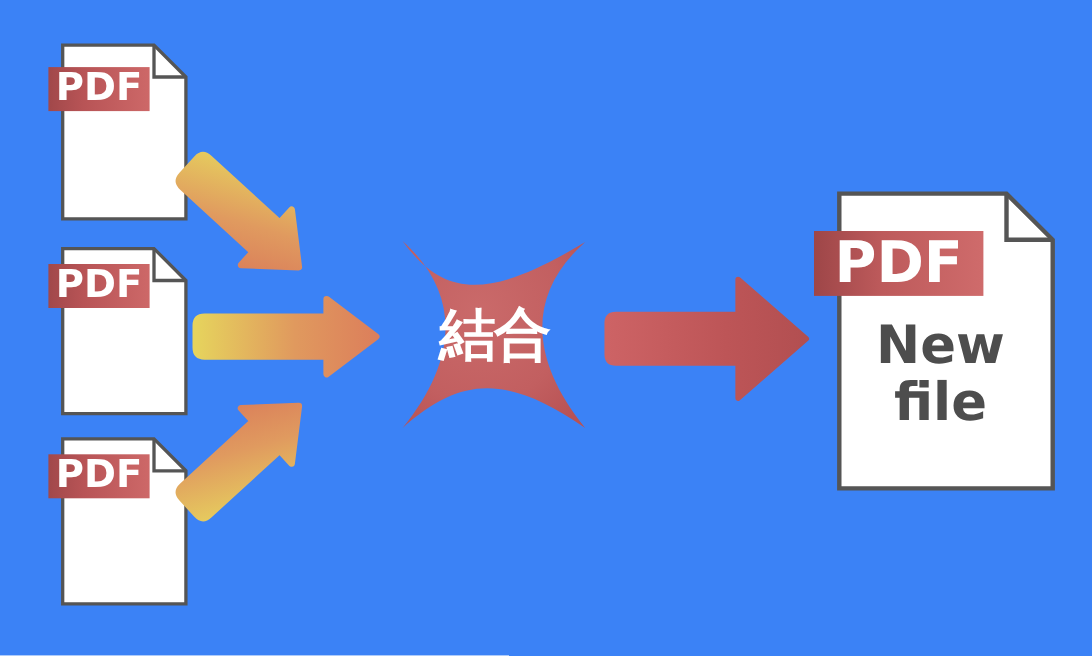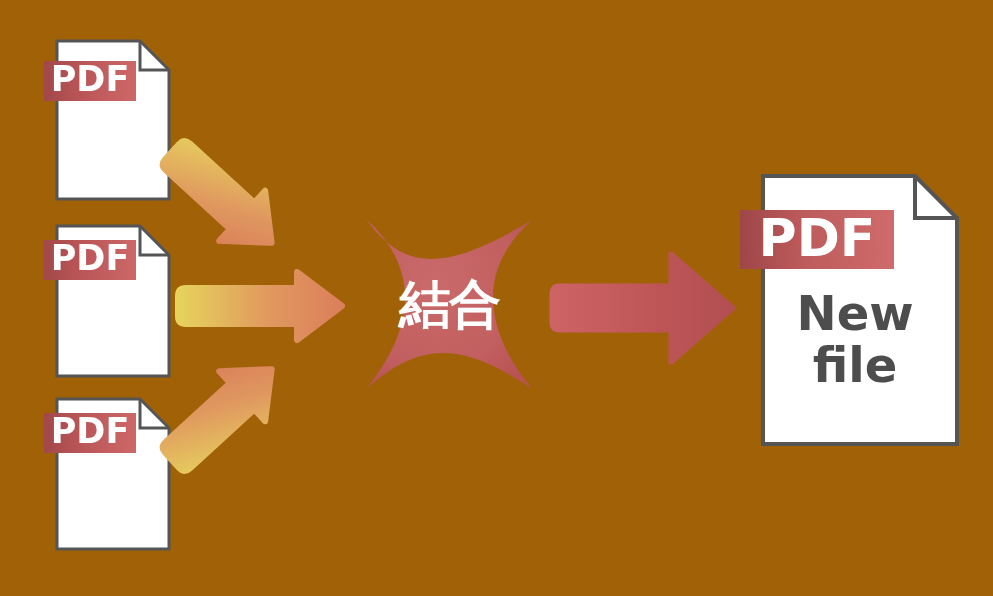--- a/index.html
+++ b/index.html
@@ -7,21 +7,21 @@
     padding: 0;
     background: #ffffff;
   }
   body {
     font-family: "Liberation Sans", sans-serif;
   }
   #stage {
     position: relative;
     width: 993px;
     height: 596px;
-    background: #a16207;
+    background: #3b82f6;
     overflow: hidden;
   }
   #diagram {
     position: absolute;
     left: 0;
     top: 0;
     width: 993px;
     height: 596px;
     display: block;
   }

